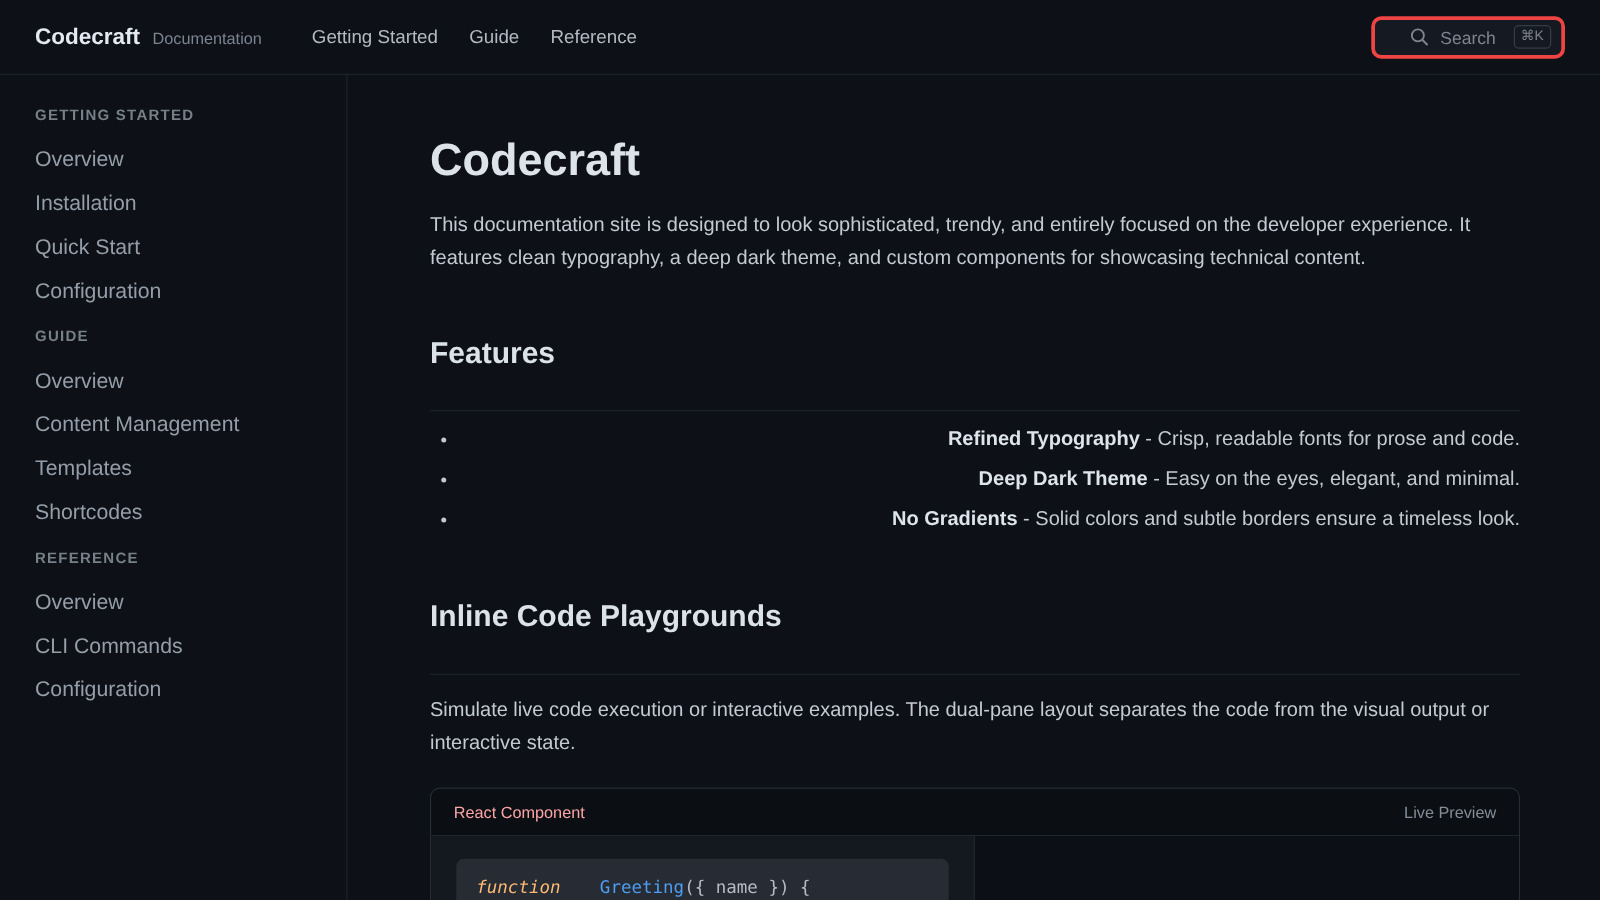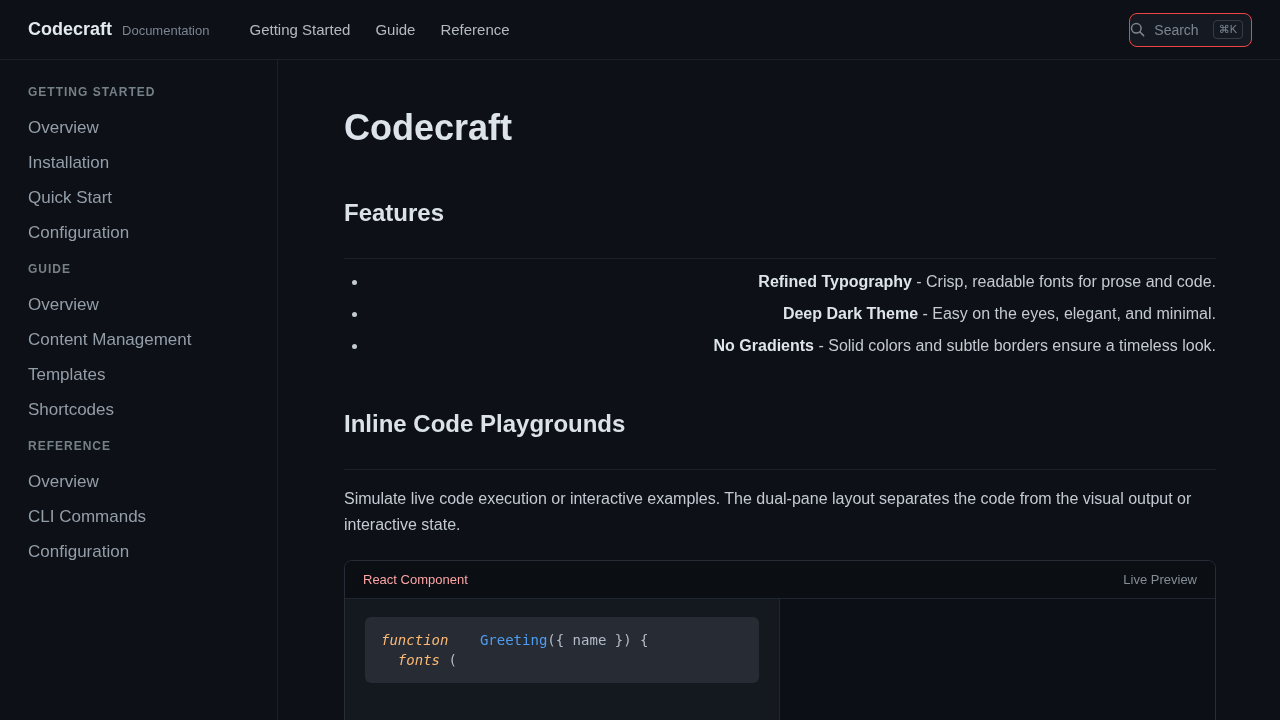--- a/index.html
+++ b/index.html
@@ -21,23 +21,23 @@
   .brand { display: flex; align-items: baseline; cursor: pointer; }
   .brand-name { font-size: 18px; font-weight: 700; color: #e3e9f0; }
   .brand-suffix { font-size: 13px; color: #7b8491; margin-left: 10px; }
   .main-nav { display: flex; gap: 25px; margin-left: 40px; }
   .nav-link { font-size: 15px; color: #b3bac3; cursor: pointer; text-decoration: none; }
   .search-box {
     margin-left: auto;
     display: flex;
     align-items: center;
     height: 34px;
-    padding: 0 8px 0 0;
+    padding: 0 8px 0 28px;
     background: #151a22;
-    border: 1px solid #ef4444;
+    border: 3px solid #ef4444;
     border-radius: 8px;
     cursor: pointer;
   }
   .search-box svg { flex: 0 0 auto; }
   .search-label { font-size: 14px; color: #7d8590; margin: 0 14px 0 9px; }
   .search-kbd {
     font-family: "Liberation Sans", sans-serif;
     font-size: 11px;
     color: #7d8590;
     border: 1px solid #343c46;
@@ -187,20 +187,21 @@
       <div class="side-section">
         <h3 class="side-title">REFERENCE</h3>
         <a class="side-item">Overview</a>
         <a class="side-item">CLI Commands</a>
         <a class="side-item">Configuration</a>
       </div>
     </aside>
 
   <main class="main">
     <h1 class="page-title">Codecraft</h1>
+    <p class="prose">This documentation site is designed to look sophisticated, trendy, and entirely focused on the developer experience. It features clean typography, a deep dark theme, and custom components for showcasing technical content.</p>
 
     <h2 class="section-h2 h2-features">Features</h2>
     <ul class="feature-list" id="feature-list">
         <li><strong>Refined Typography</strong> - Crisp, readable fonts for prose and code.</li>
         <li><strong>Deep Dark Theme</strong> - Easy on the eyes, elegant, and minimal.</li>
         <li><strong>No Gradients</strong> - Solid colors and subtle borders ensure a timeless look.</li>
       </ul>
 
     <h2 class="section-h2 h2-playgrounds">Inline Code Playgrounds</h2>
     <p class="prose pg-desc">Simulate live code execution or interactive examples. The dual-pane layout separates the code from the visual output or interactive state.</p>

